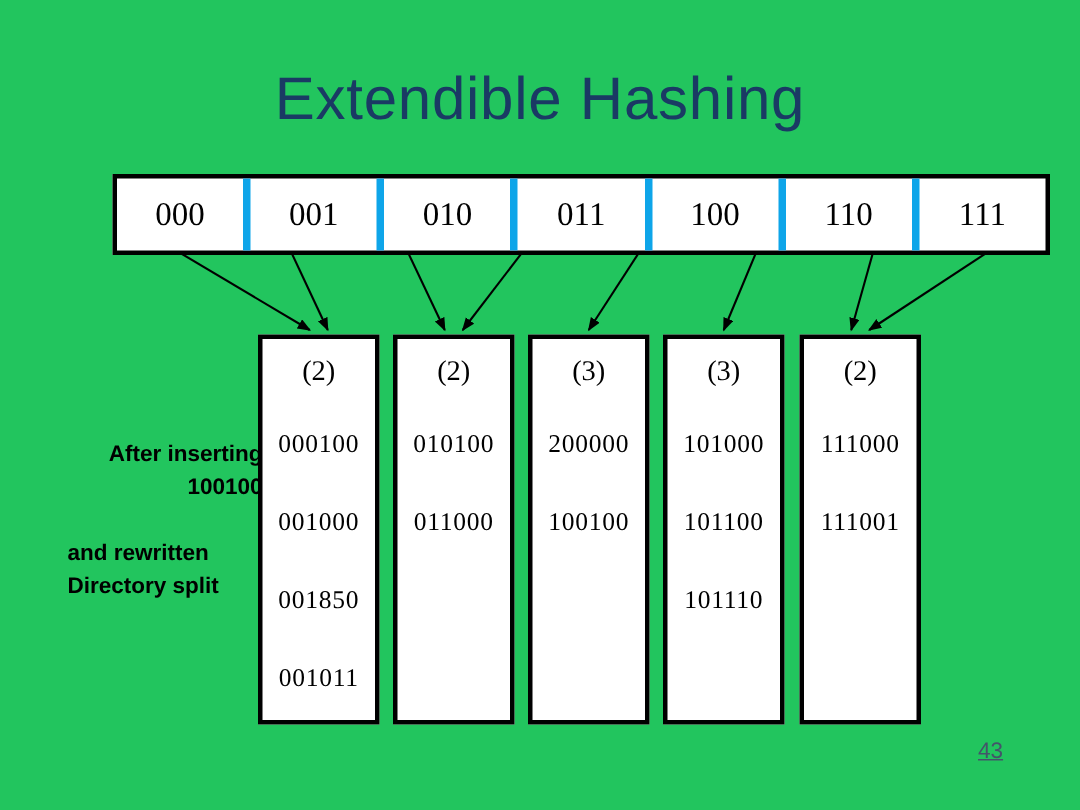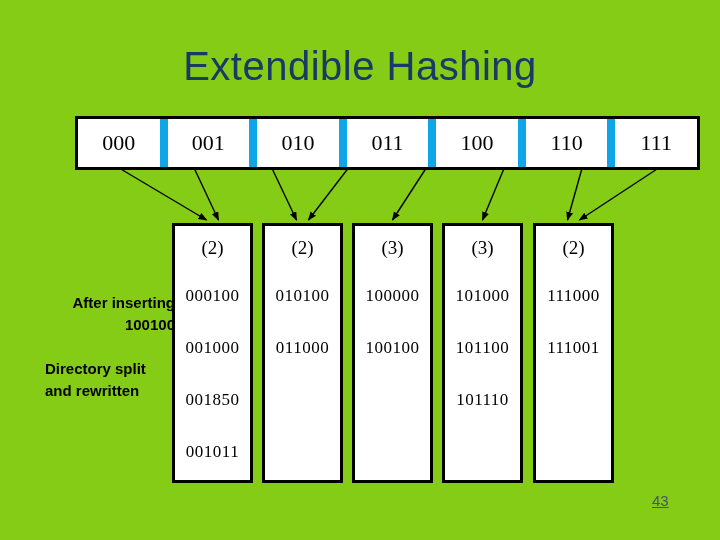--- a/index.html
+++ b/index.html
@@ -1,31 +1,31 @@
 <!DOCTYPE html>
 <html><head>
 <meta charset="utf-8">
 <style>
   html, body { margin:0; padding:0; background:#ffffff; }
   #slide {
-    position:relative; width:720px; height:540px; background:#84cc16;
+    position:relative; width:720px; height:540px; background:#22c55e;
     overflow:hidden; font-family:"Liberation Sans","DejaVu Sans",sans-serif;
   }
   .title {
     position:absolute; left:0; right:0; top:44px; margin:0;
     text-align:center; font-size:40px; font-weight:400; letter-spacing:0.5px;
     color:#1a3a64; font-family:"Liberation Sans","DejaVu Sans",sans-serif;
   }
   .directory {
     position:absolute; left:75px; top:116px; width:625px; height:54px;
     display:flex; border:3px solid #000; box-sizing:border-box; background:#fff;justify-content:flex-end;
   }
   .dir-cell {
     flex:1 1 0; display:flex; align-items:center; justify-content:center;
-    border-left:8px solid #0ea5e9;
+    border-left:5px solid #0ea5e9;
     font-family:"Liberation Serif","DejaVu Serif",serif; font-size:22px; color:#000;
   }
   .dir-cell:first-child { border-left:none; }
   .bucket {
     position:absolute; top:223px; width:81px; height:260px;
     border:3px solid #000; box-sizing:border-box; background:#fff;
     font-family:"Liberation Serif","DejaVu Serif",serif; color:#000;
   }
   .b0 { left:172px; } .b1 { left:262px; } .b2 { left:352px; } .b3 { left:442px; } .b4 { left:533px; }
   .bucket-depth {
@@ -95,21 +95,21 @@
   <div class="bucket b1">
     <div class="bucket-depth">(2)</div>
     <div class="bucket-value">010100</div>
     <div class="bucket-value">011000</div>
     <div class="bucket-value"></div>
     <div class="bucket-value"></div>
   </div>
 
   <div class="bucket b2">
     <div class="bucket-depth">(3)</div>
-    <div class="bucket-value">100000</div>
+    <div class="bucket-value">200000</div>
     <div class="bucket-value">100100</div>
     <div class="bucket-value"></div>
     <div class="bucket-value"></div>
   </div>
 
   <div class="bucket b3">
     <div class="bucket-depth">(3)</div>
     <div class="bucket-value">101000</div>
     <div class="bucket-value">101100</div>
     <div class="bucket-value">101110</div>
@@ -123,19 +123,19 @@
     <div class="bucket-value"></div>
     <div class="bucket-value"></div>
   </div>
 
   <div class="annotation ann0">
     <div>After inserting</div>
     <div>100100</div>
   </div>
 
   <div class="annotation ann1">
+    <div>and rewritten</div>
     <div>Directory split</div>
-    <div>and rewritten</div>
   </div>
 
   <div class="page-number">43</div>
 
 </div>
 
 </body></html>

